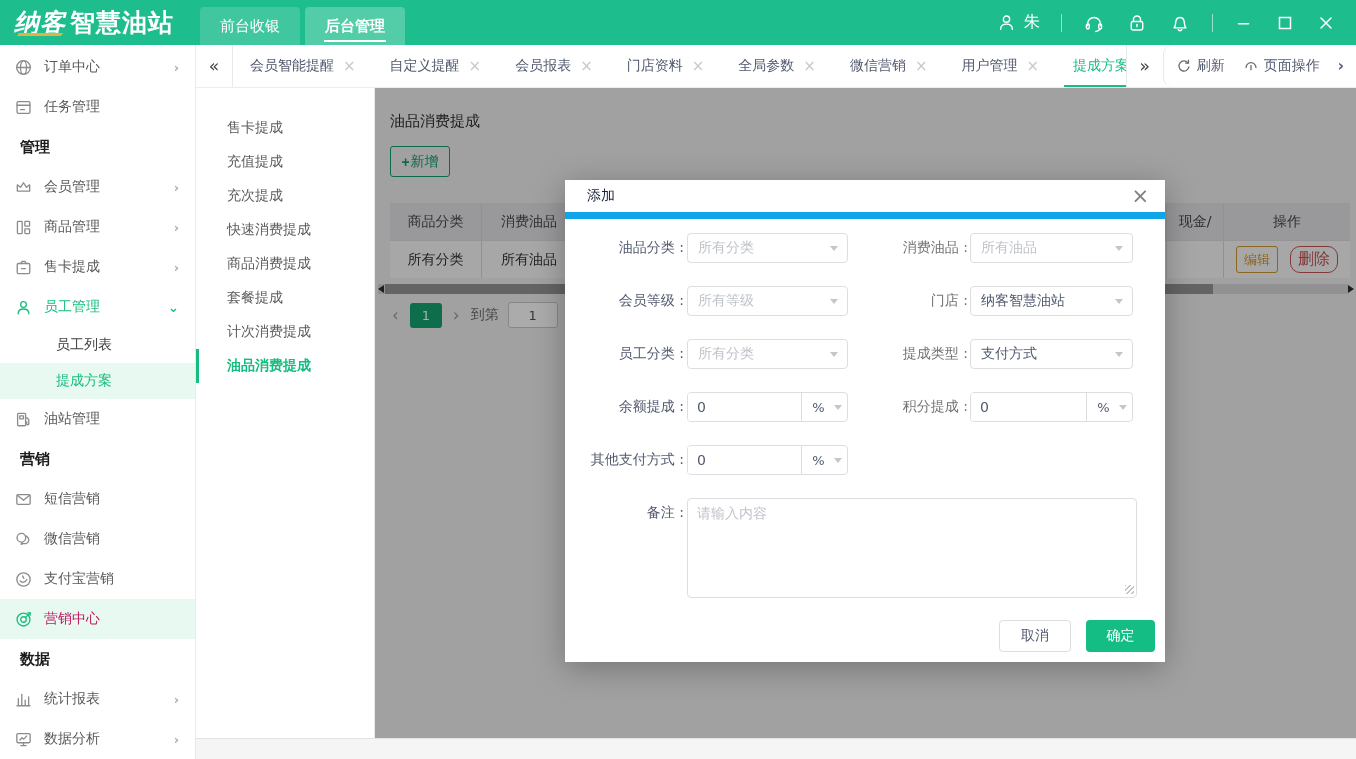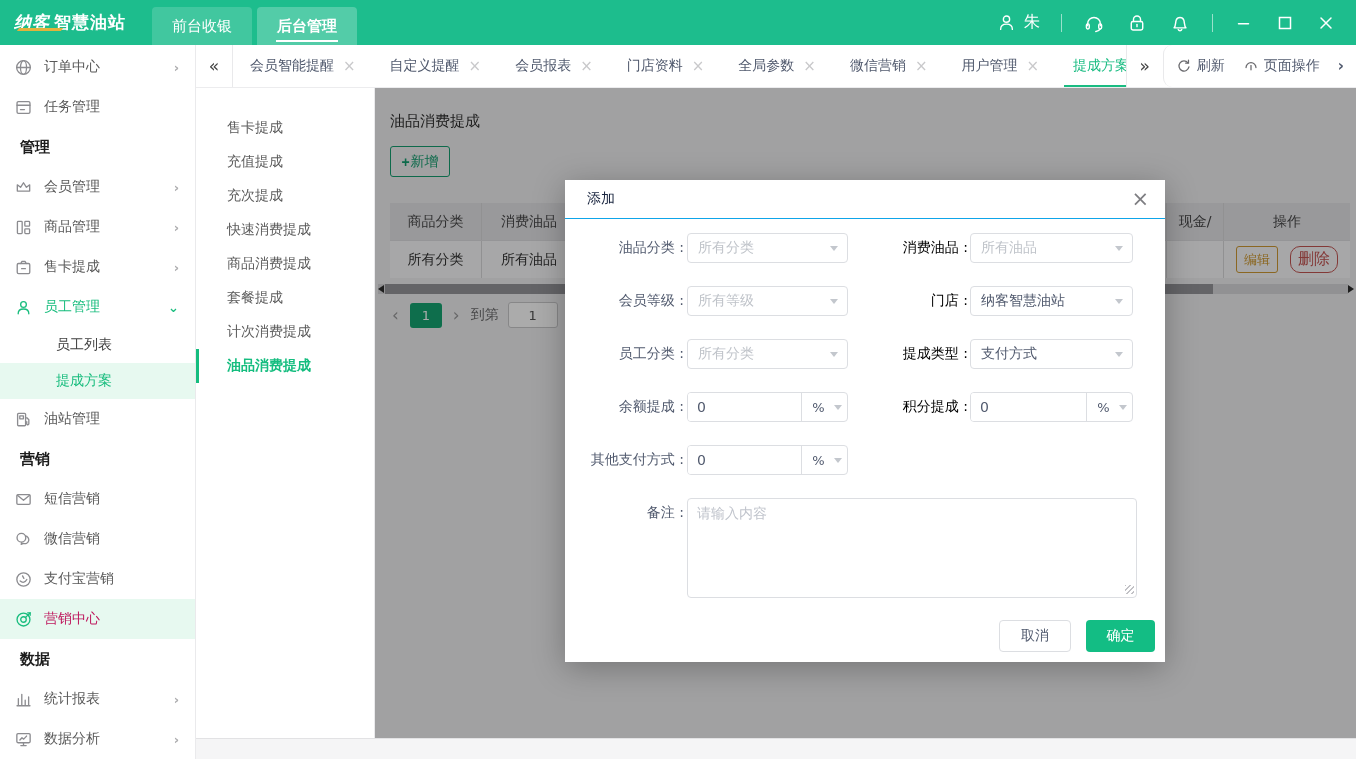--- a/index.html
+++ b/index.html
@@ -2,21 +2,21 @@
 <html><head>
 <meta charset="utf-8">
 <style>
   * { margin:0; padding:0; box-sizing:border-box; }
   html,body { width:1356px; height:759px; overflow:hidden; }
   body { font-family:"DejaVu Sans","Liberation Sans",sans-serif; font-size:14px; color:#333; background:#fff; position:relative; }
   svg { display:block; }
 
   
   .topbar { position:absolute; top:0; left:0; right:0; height:45px; background:#1dbd8d; display:flex; align-items:center; z-index:20; }
-  .brand { margin-left:14px; display:flex; align-items:baseline; color:#fff; font-weight:bold; font-size:17px; letter-spacing:1px; white-space:nowrap; }
+  .brand { margin-left:14px; display:flex; align-items:baseline; color:#fff; font-weight:bold; font-size:25px; letter-spacing:1px; white-space:nowrap; }
   .brand-primary { font-style:italic; position:relative; margin-right:4px; }
   .brand-primary::after { content:""; position:absolute; left:4px; bottom:3px; width:44px; height:3px; background:#e2b33c; transform:skewX(-35deg); }
   .topnav { display:flex; margin-left:26px; align-self:flex-end; height:38px; gap:5px; }
   .topnav-btn { width:100px; display:flex; align-items:center; justify-content:center; background:rgba(255,255,255,.16); color:#fff; font-size:15px; border-radius:4px 4px 0 0; position:relative; cursor:pointer; }
   .topnav-btn.active { font-weight:bold; background:rgba(255,255,255,.24); }
   .topnav-btn.active::after { content:""; position:absolute; bottom:3px; left:19px; width:62px; height:2px; background:#fff; }
   .topbar-right { margin-left:auto; display:flex; align-items:center; gap:21px; padding-right:20px; color:#fff; }
   .tb-sep { width:1px; height:18px; background:rgba(255,255,255,.55); }
   .tb-user { display:flex; align-items:center; gap:7px; font-size:16px; cursor:pointer; }
   .tb-icon { cursor:pointer; display:flex; }
@@ -76,27 +76,27 @@
   .pg-page { width:32px; height:25px; background:#16a572; color:#fff; border-radius:3px; display:flex; align-items:center; justify-content:center; font-size:13px; cursor:pointer; }
   .pg-goto { display:flex; align-items:center; gap:9px; }
   .pg-input { width:50px; height:26px; border:1px solid #c9c9cb; border-radius:3px; background:#fff; text-align:center; font-size:13px; color:#555; font-family:inherit; outline:none; }
   .dim { position:absolute; inset:0; background:rgba(0,0,0,.33); z-index:5; }
 
   
   .footer { position:absolute; left:196px; right:0; bottom:0; height:21px; background:#f5f5f6; border-top:1px solid #e2e2e4; }
 
   
   .modal { position:absolute; left:565px; top:180px; width:600px; height:482px; background:#fff; box-shadow:0 6px 30px rgba(0,0,0,.28); z-index:30; }
-  .modal-header { height:39px; border-bottom:1px solid #0ea5e9; display:flex; align-items:center; padding:0 16px 0 22px; }
+  .modal-header { height:39px; border-bottom:7px solid #0ea5e9; display:flex; align-items:center; padding:0 16px 0 22px; }
   .modal-title { font-size:14px; color:#17233d; }
   .modal-close { margin-left:auto; color:#7e7e82; font-size:21px; line-height:1; cursor:pointer; }
   .modal-body { padding-top:14px; }
   .form-row { display:flex; align-items:center; height:30px; margin-bottom:23px; }
   .f-label { width:119px; text-align:right; color:#515a6e; white-space:nowrap; }
-  .f-label2 { width:120px; text-align:right; color:#000000; white-space:nowrap; }
+  .f-label2 { width:120px; text-align:right; color:#737373; white-space:nowrap; }
   .ctrl1 { margin-left:3px; width:161px; }
   .ctrl2 { margin-left:2px; width:163px; }
   .select { height:30px; border:1px solid #dcdee2; border-radius:4px; background:#fff; display:flex; align-items:center; padding:0 22px 0 10px; position:relative; color:#515a6e; cursor:pointer; }
   .select.disabled { color:#bfc3c9; cursor:default; }
   .caret { position:absolute; right:9px; top:12px; width:0; height:0; border-left:4.5px solid transparent; border-right:4.5px solid transparent; border-top:5px solid #c3c7cd; }
   .numgroup { height:30px; border:1px solid #dcdee2; border-radius:4px; background:#fff; display:flex; overflow:hidden; }
   .numgroup input { flex:1; min-width:0; border:none; outline:none; padding:0 9px; font-size:14px; color:#515a6e; font-family:inherit; }
   .pct { width:46px; border-left:1px solid #dcdee2; display:flex; align-items:center; justify-content:center; color:#515a6e; font-size:13px; position:relative; cursor:pointer; padding-right:12px; }
   .pct .caret { right:5px; }
   .remark-row { display:flex; align-items:flex-start; }

